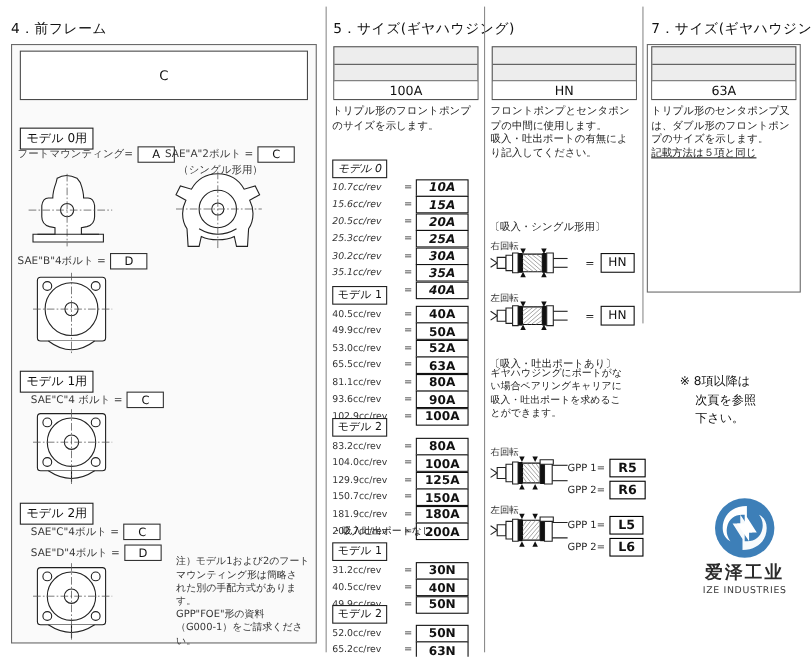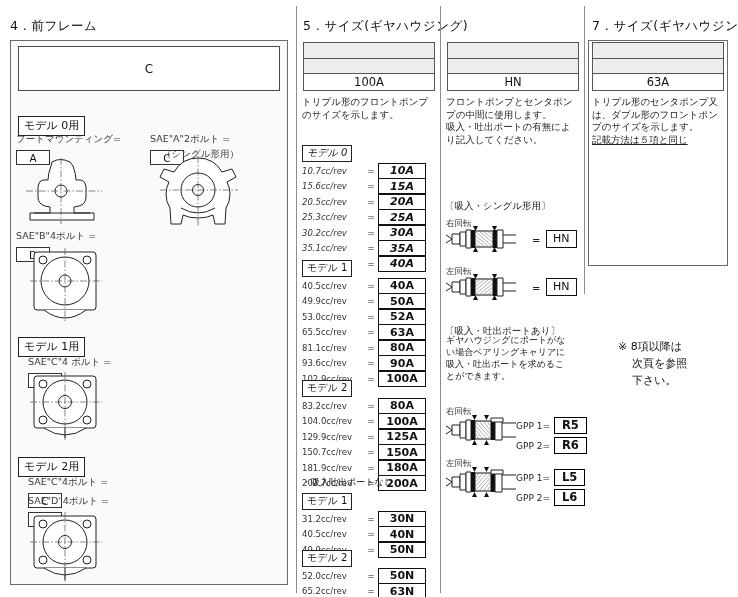--- a/index.html
+++ b/index.html
@@ -22,21 +22,21 @@
   #c4head{left:10px;top:18px;}
   #c4frame{position:absolute;left:10px;top:40px;width:278px;height:545px;
            border:1px solid #6a6a6a;box-sizing:border-box;background:#fafafa;}
   #c4topbox{position:absolute;left:18px;top:46px;width:262px;height:45px;
             border:1px solid #4a4a4a;box-sizing:border-box;background:#fff;
             display:flex;align-items:center;justify-content:center;font-size:12px;}
   .modeltag{
     position:absolute;border:1px solid #222;box-sizing:border-box;
     background:#fff;font-size:11px;padding:1px 5px 2px 5px;white-space:nowrap;
   }
-  .eqrow{position:absolute;display:flex;gap:4px;white-space:nowrap;flex-direction:column;}
+  .eqrow{position:absolute;display:flex;align-items:center;gap:4px;white-space:nowrap;}
   .eqrow .t{font-size:9.5px;color:#3a3a3a;}
   .eqbox{border:1px solid #333;box-sizing:border-box;min-width:30px;height:15px;
          display:flex;align-items:center;justify-content:center;font-size:10.5px;background:#fff;}
   .subnote{position:absolute;font-size:9.5px;color:#3a3a3a;white-space:nowrap;}
 
   
   svg.dwg{position:absolute;overflow:visible;}
   svg.dwg *{vector-effect:non-scaling-stroke;}
   .ln{stroke:#222;fill:none;stroke-width:1;}
   .lnf{stroke:#222;fill:#fff;stroke-width:1;}
@@ -186,20 +186,29 @@
     <circle class="lnf" cx="13" cy="12" r="4"></circle>
     <circle class="lnf" cx="57" cy="12" r="4"></circle>
     <circle class="lnf" cx="13" cy="48" r="4"></circle>
     <circle class="lnf" cx="57" cy="48" r="4"></circle>
     <path class="lnf" d="M14 56 q21 14 42 0"></path>
     <line class="ln" x1="35" y1="56" x2="35" y2="68"></line>
     <line class="cl" x1="35" y1="0" x2="35" y2="70"></line>
     <line class="cl" x1="0" y1="30" x2="72" y2="30"></line>
   </svg>
 
+  <div id="c4note">
+    <span class="hang">注）モデル1および2のフート</span>
+    <span class="hang">マウンティング形は簡略さ</span>
+    <span class="hang">れた別の手配方式がありま</span>
+    <span class="hang">す。</span>
+    <span class="hang">GPP"FOE"形の資料</span>
+    <span class="hang">（G000-1）をご請求くださ</span>
+    <span class="hang">い。</span>
+  </div>
 
   <div class="vline" style="left:296px;"></div>
   <div class="colhead" id="c5head">5．サイズ(ギヤハウジング)</div>
   <div id="c5box">
     <div class="r"></div>
     <div class="r"></div>
     <div class="r">100A</div>
   </div>
   <div class="descnote" style="left:302px;top:96px;width:136px;">
     <div>トリプル形のフロントポンプ</div>
@@ -480,14 +489,25 @@
     <div>プのサイズを示します。</div>
     <div style="text-decoration:underline;">記載方法は５項と同じ</div>
   </div>
 
   <div id="c7note">
     <div>※ 8項以降は</div>
     <div style="padding-left:14px;">次頁を参照</div>
     <div style="padding-left:14px;">下さい。</div>
   </div>
 
+  <div id="logo">
+    <div id="logowrap">
+      <svg width="56" height="56" viewBox="0 0 56 56">
+        <circle cx="28" cy="28" r="27" fill="#3d7fb8"></circle>
+        <path d="M30 8 C16 8 8 17 8 28 C8 34 11 38 15 40 C12 36 11 32 12 27 C13.5 19 20 15 28 16 L28 24 L21 24 L32 40 L32 32 L39 32 L30 18 Z" fill="#ffffff"></path>
+        <path d="M26 48 C40 48 48 39 48 28 C48 22 45 18 41 16 C44 20 45 24 44 29 C42.5 37 36 41 28 40 L28 32 L35 32 L24 16 L24 24 L17 24 L26 38 Z" fill="#ffffff" opacity="0.96"></path>
+      </svg>
+    </div>
+    <div id="logocn">爱泽工业</div>
+    <div id="logoen">IZE INDUSTRIES</div>
+  </div>
 
 </div>
 
 </body></html>

